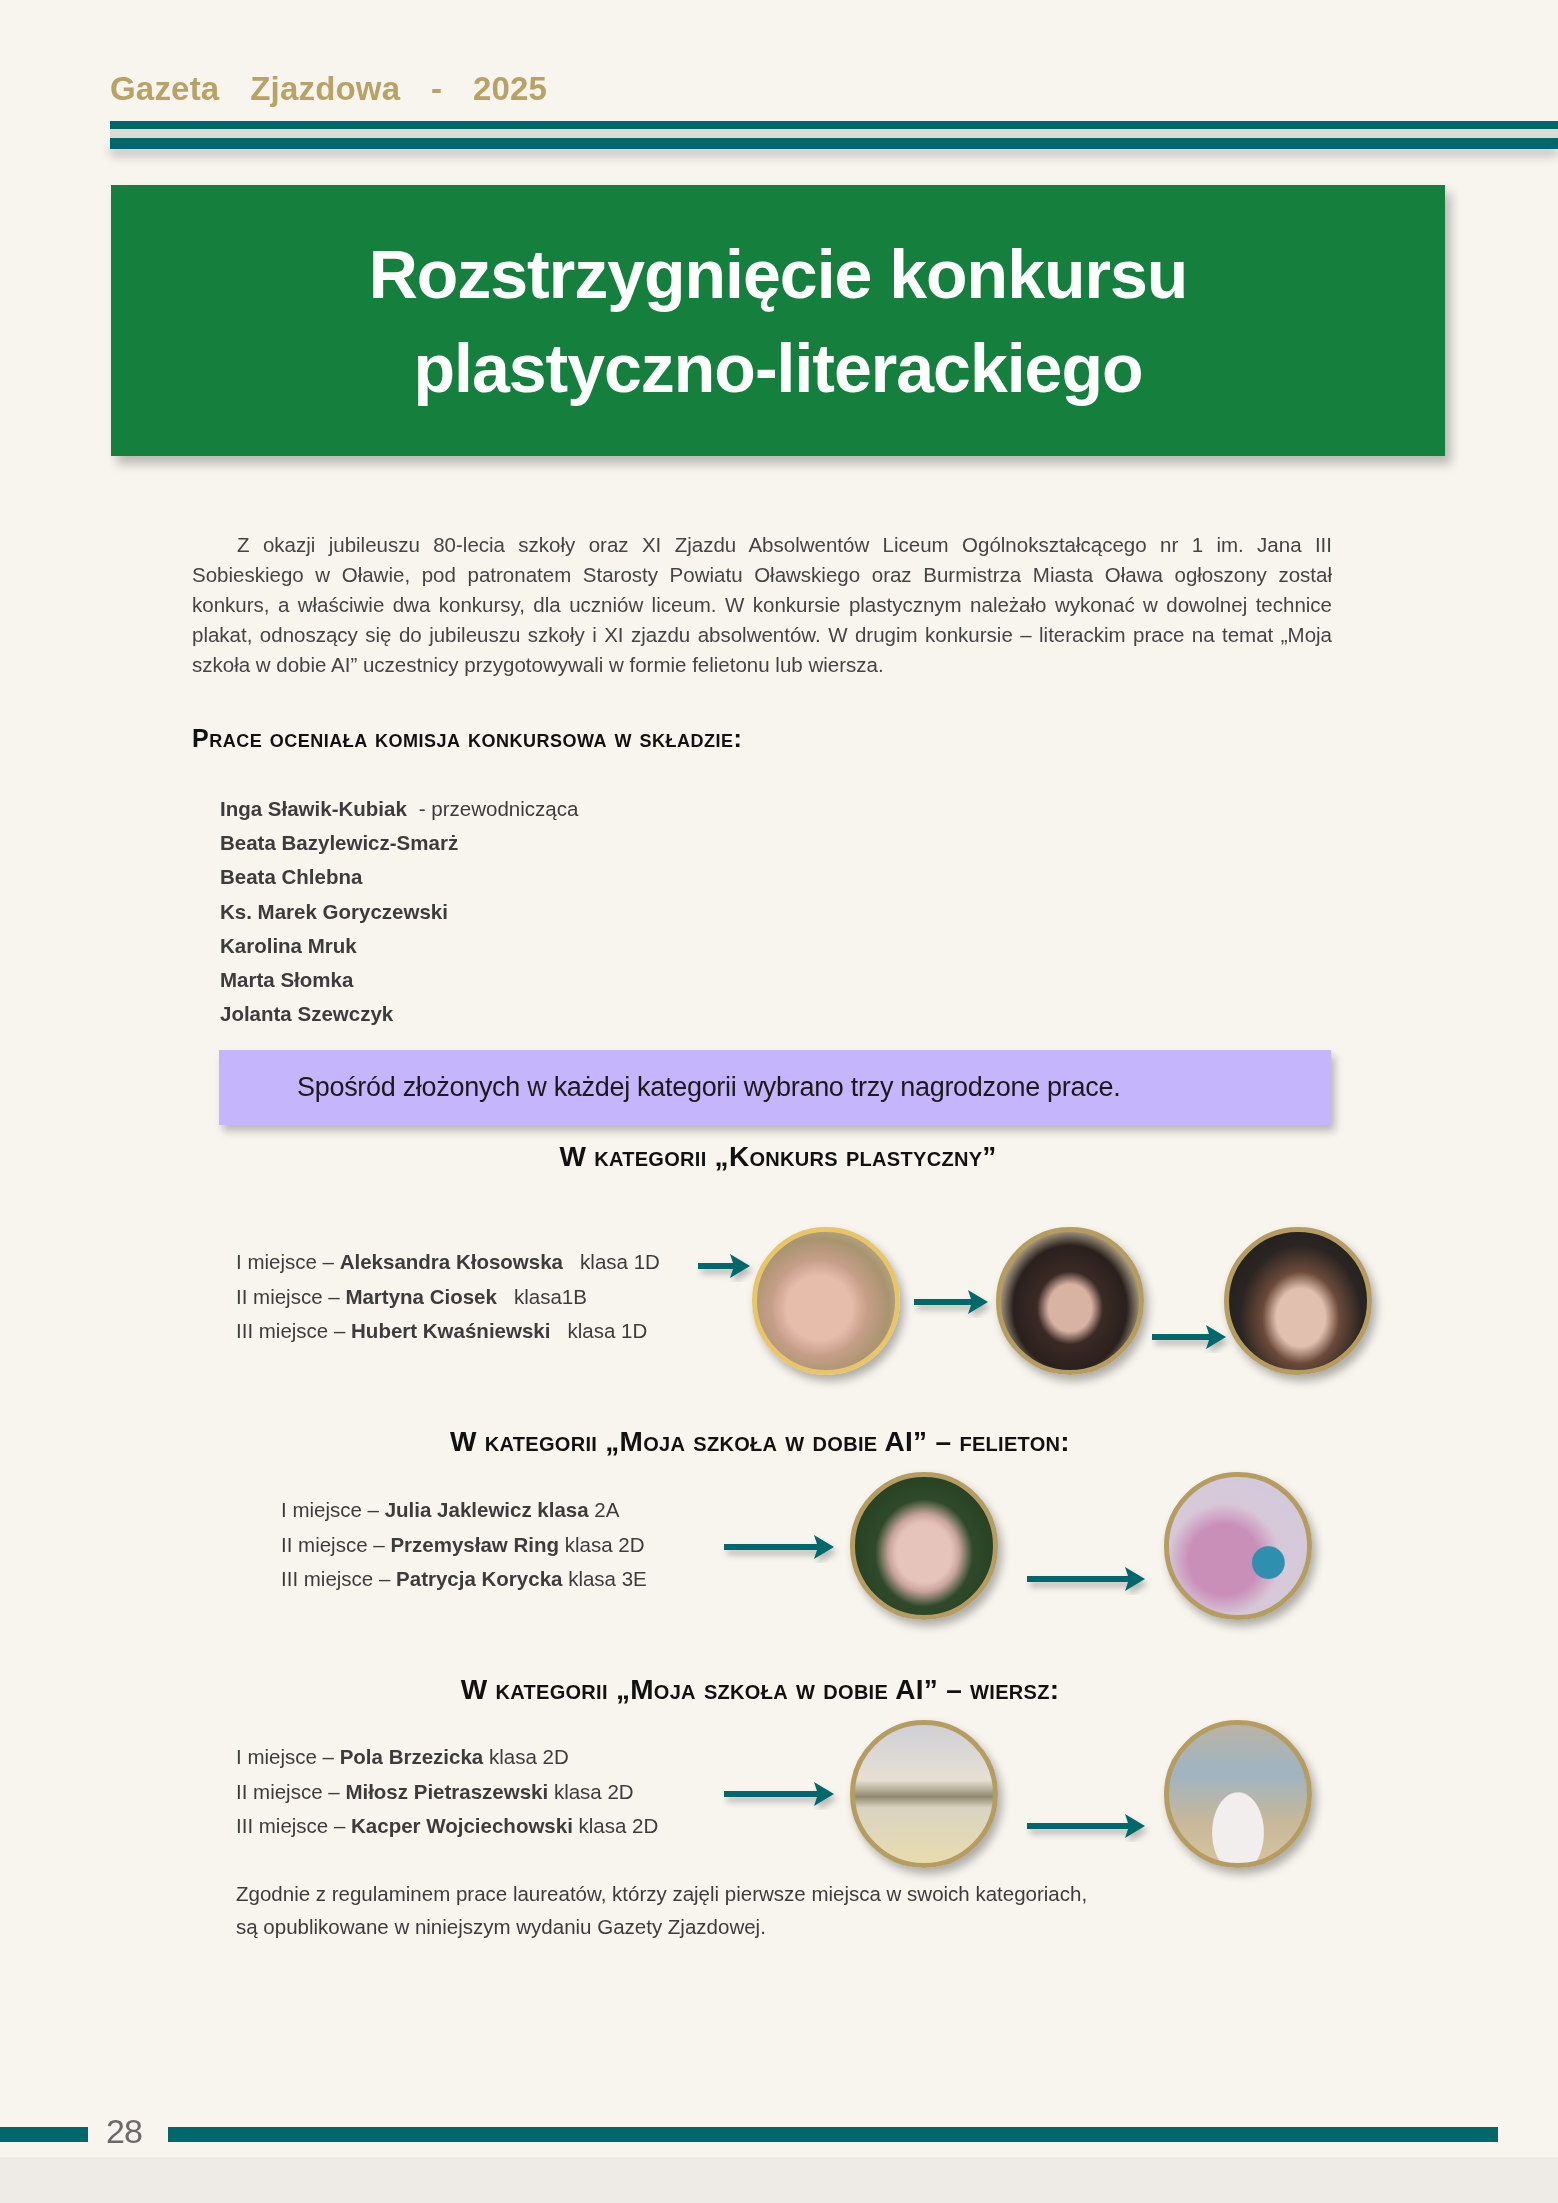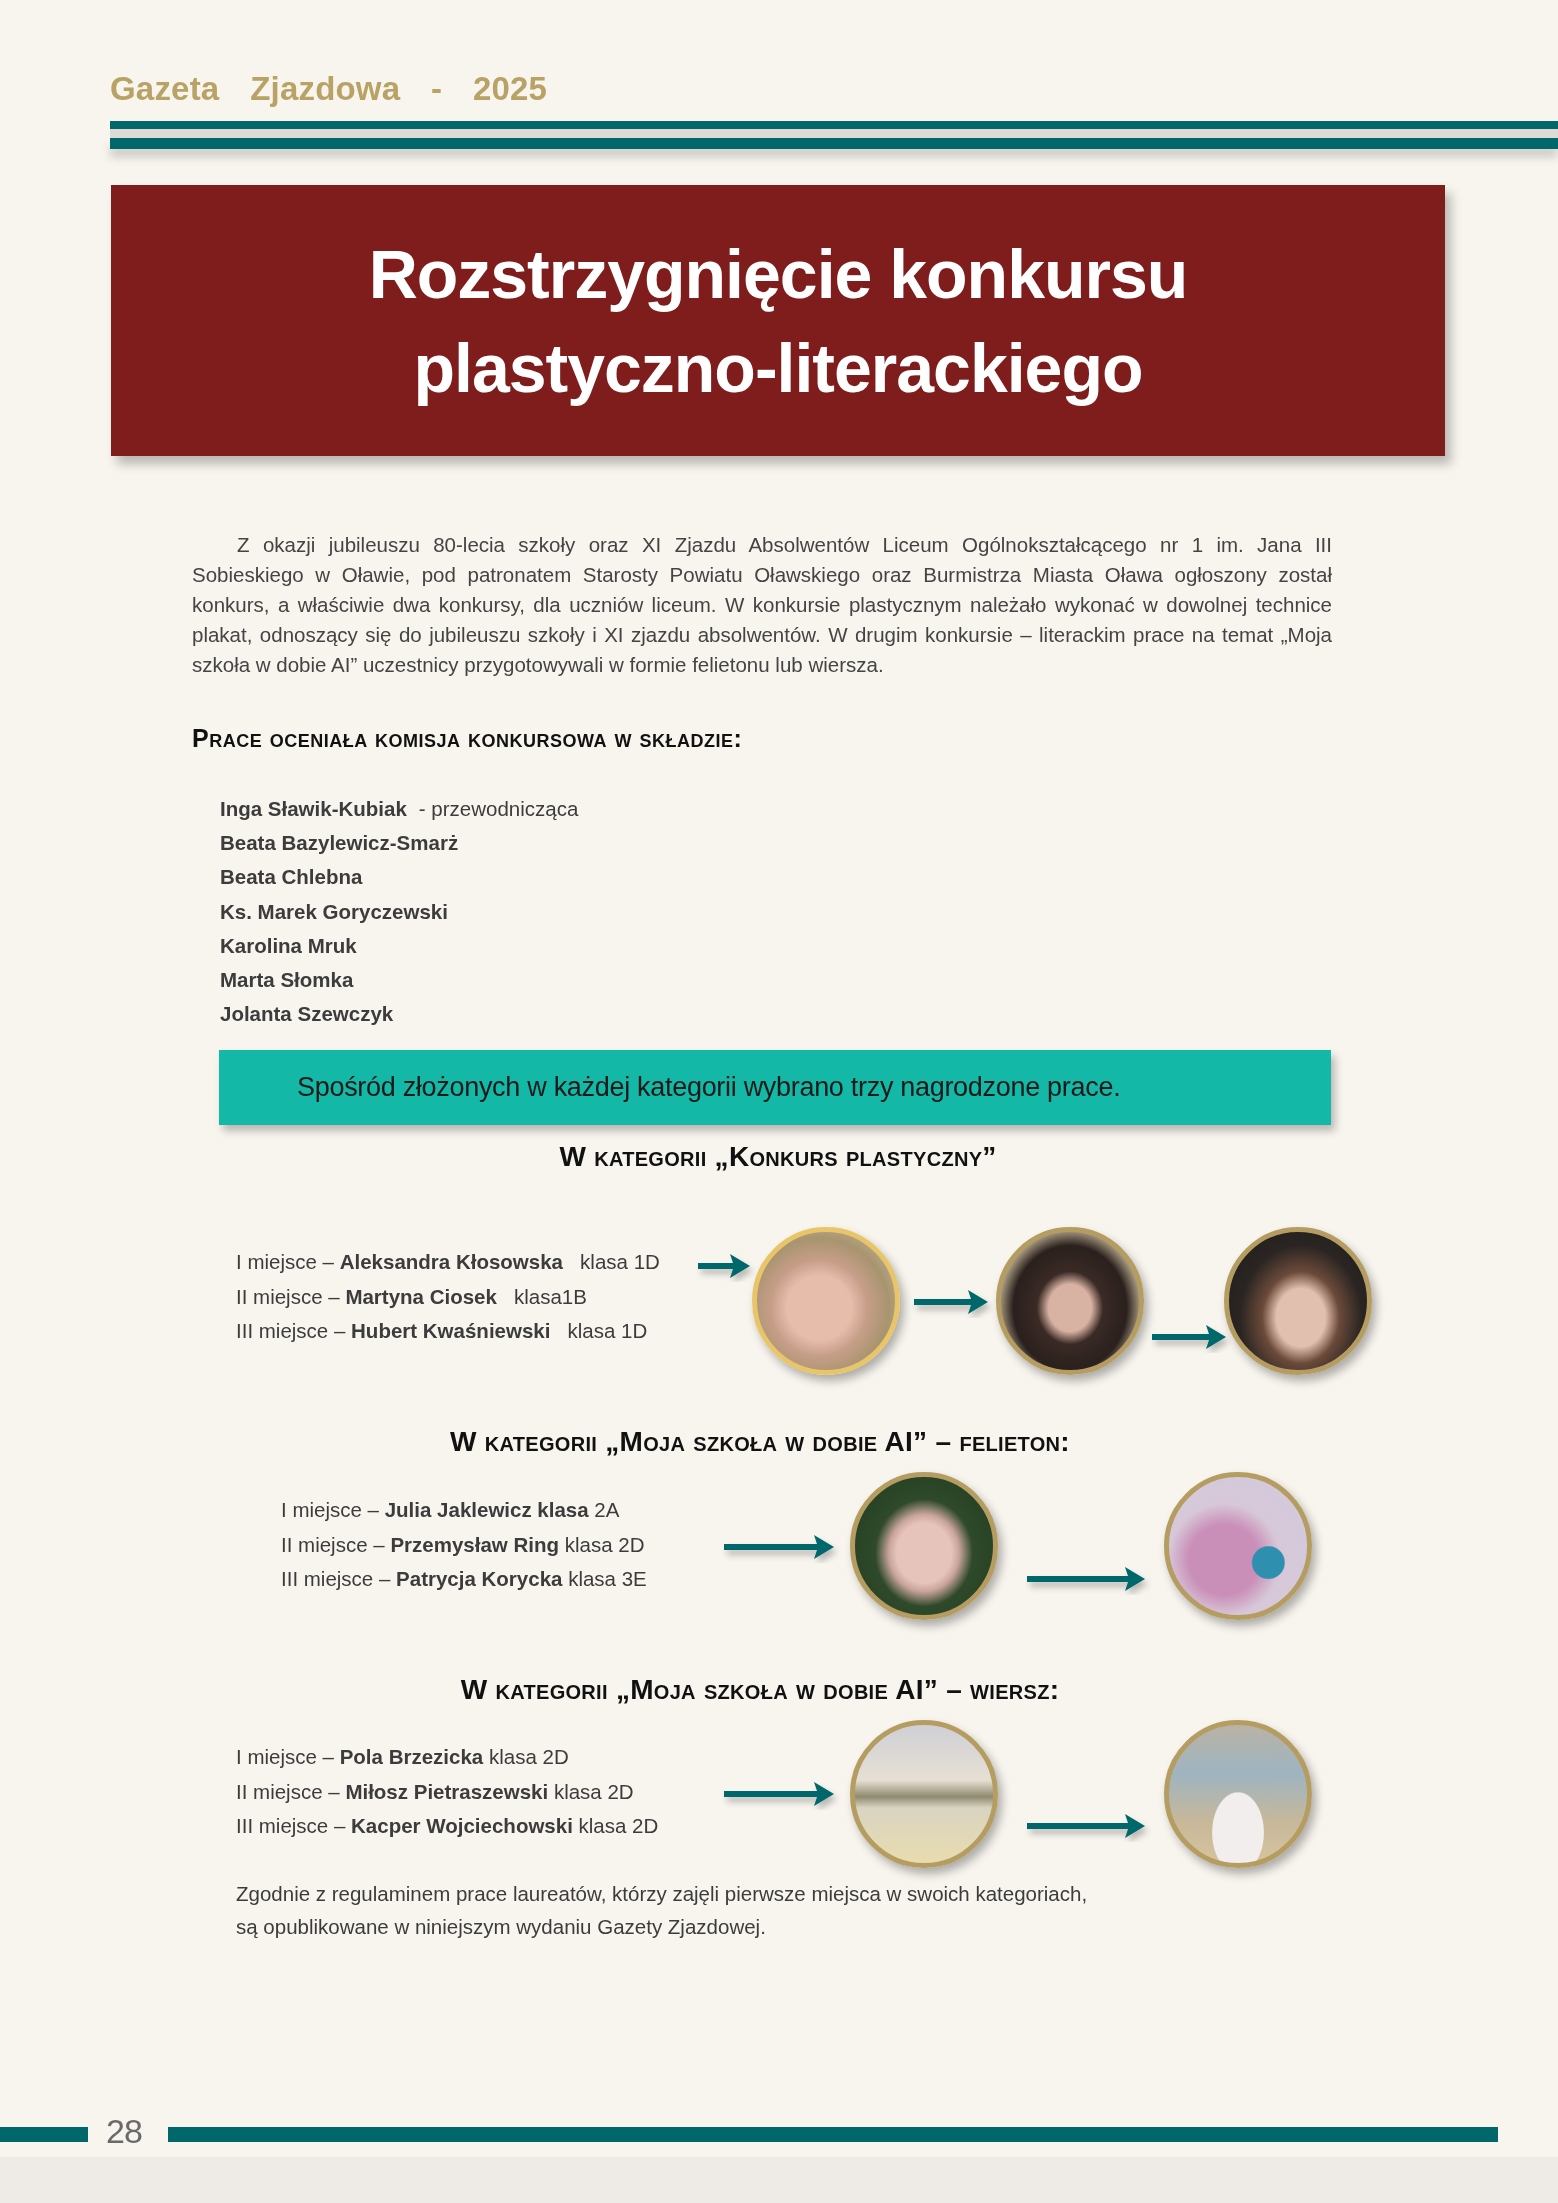--- a/index.html
+++ b/index.html
@@ -25,21 +25,21 @@
       white-space: pre;
     }
     .rule { background: #00676a; left: 110px; right: 0; }
     .rule-1 { top: 121px; height: 8px; }
     .rule-gap { left: 110px; right: 0; top: 129px; height: 9px; background: #dedbd6; }
     .rule-2 { top: 138px; height: 11px; box-shadow: 0 8px 10px rgba(0,0,0,0.18); }
 
     
     .title-box {
       left: 111px; top: 185px; width: 1334px; height: 271px;
-      background: #7f1d1d;
+      background: #15803d;
       box-shadow: 6px 8px 10px rgba(0,0,0,0.25);
       display: flex; flex-direction: column; align-items: center; justify-content: center;
     }
     .title-line {
       color: #ffffff;
       font-family: "Liberation Sans", sans-serif;
       font-weight: bold;
       font-size: 68px;
       line-height: 94px;
       letter-spacing: -1px;
@@ -73,21 +73,21 @@
       list-style: none;
       font-size: 20.5px;
       line-height: 34.2px;
       color: #3c3c3c;
     }
     .committee .nm { font-weight: bold; }
     .committee .role { font-weight: normal; margin-left: 12px; }
 
     .banner {
       left: 219px; top: 1050px; width: 1112px; height: 75px;
-      background: #14b8a6;
+      background: #c4b5fd;
       box-shadow: 4px 6px 8px rgba(0,0,0,0.25);
       display: flex; align-items: center;
       padding-left: 78px;
       font-size: 27px;
       color: #1a1a1a;
       letter-spacing: -0.3px;
     }
 
     .cat-head {
       font-family: "Liberation Sans", sans-serif;

